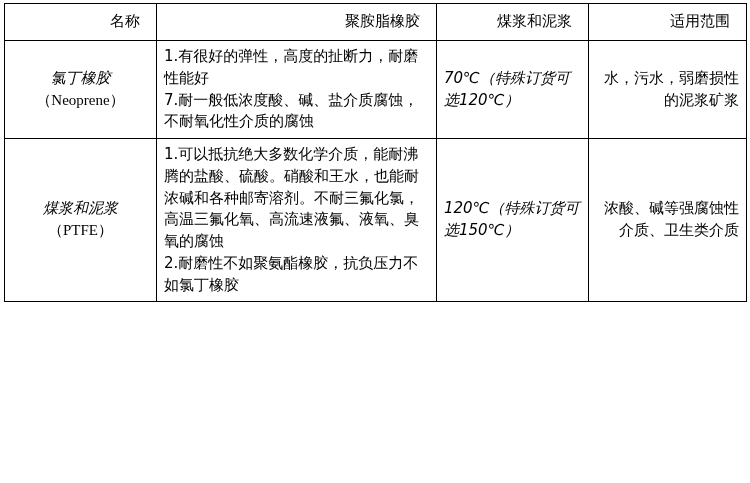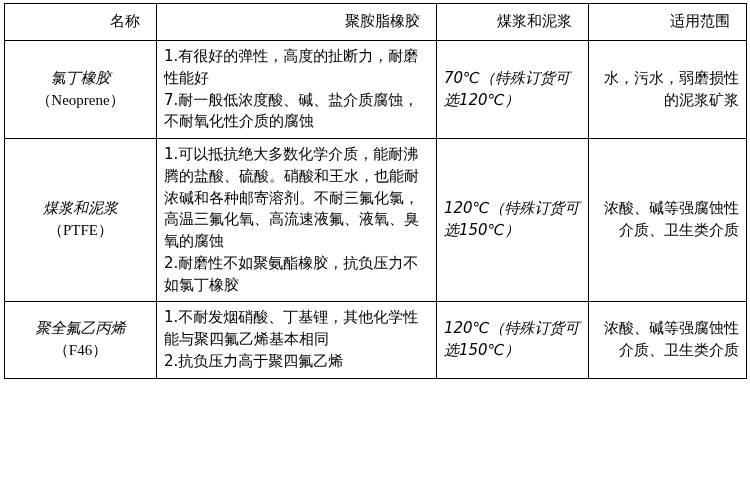--- a/index.html
+++ b/index.html
@@ -103,27 +103,15 @@
           <span class="name-cn">煤浆和泥浆</span>
           <span class="name-en">（PTFE）</span>
         </td>
         <td class="perf-cell">
           <span class="perf-line">1.可以抵抗绝大多数化学介质，能耐沸腾的盐酸、硫酸。硝酸和王水，也能耐浓碱和各种邮寄溶剂。不耐三氟化氯，高温三氟化氧、高流速液氟、液氧、臭氧的腐蚀</span>
           <span class="perf-line">2.耐磨性不如聚氨酯橡胶，抗负压力不如氯丁橡胶</span>
         </td>
         <td class="temp-cell">120℃（特殊订货可选150℃）</td>
         <td class="scope-cell">浓酸、碱等强腐蚀性介质、卫生类介质</td>
       </tr>
-      <tr>
-        <td class="name-cell">
-          <span class="name-cn">聚全氟乙丙烯</span>
-          <span class="name-en">（F46）</span>
-        </td>
-        <td class="perf-cell">
-          <span class="perf-line">1.不耐发烟硝酸、丁基锂，其他化学性能与聚四氟乙烯基本相同</span>
-          <span class="perf-line">2.抗负压力高于聚四氟乙烯</span>
-        </td>
-        <td class="temp-cell">120℃（特殊订货可选150℃）</td>
-        <td class="scope-cell">浓酸、碱等强腐蚀性介质、卫生类介质</td>
-      </tr>
     </tbody>
   </table>
 </div>
 
 </body></html>

